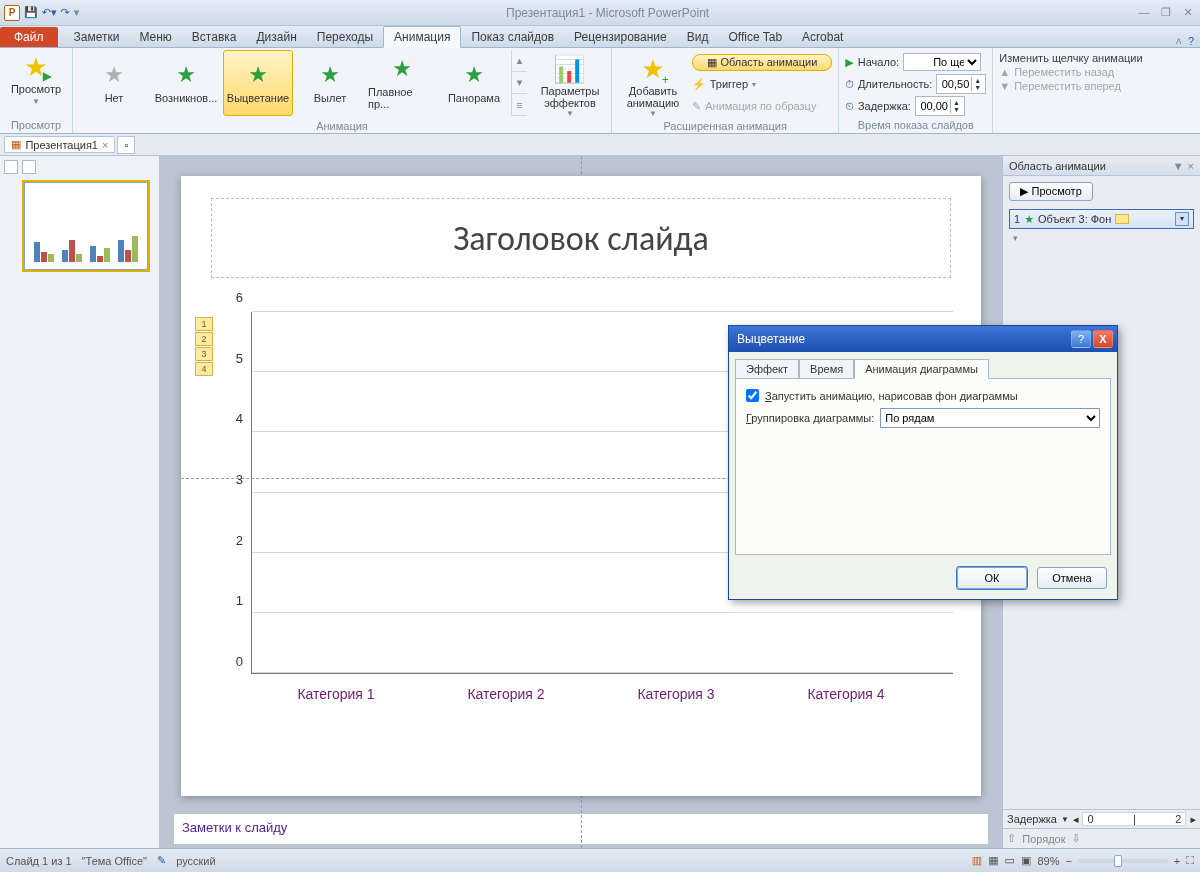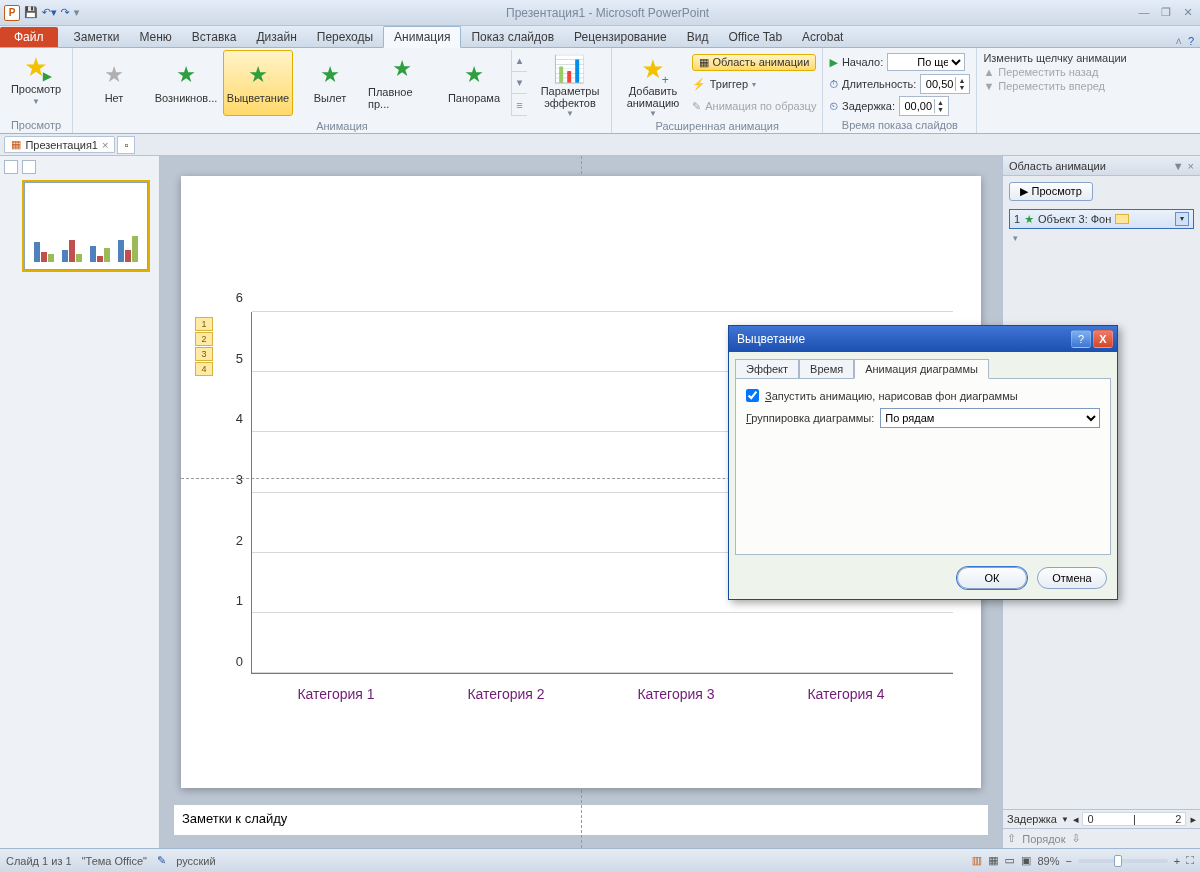--- a/index.html
+++ b/index.html
@@ -34,21 +34,21 @@
   .gal-item .star { font-size: 22px; }
   .gal-scroll { width: 16px; height: 66px; border-left:1px solid #cdd8e6; display:flex; flex-direction:column; }
   .gal-scroll span{ flex:1; display:flex; align-items:center; justify-content:center; color:#7b899b; cursor:pointer; border-bottom:1px solid #cdd8e6;}
 
   .mid-btn { display:flex; flex-direction:column; align-items:center; width:70px; cursor:pointer; padding-top:4px;}
   .mid-btn .ic{font-size:26px;}
   .mid-btn .lbl{font-size:11px; text-align:center; line-height:1.1;}
 
   .ext-anim { display:flex; flex-direction:column; gap:2px; padding-top:2px; font-size:11px; }
   .ext-anim .row { display:flex; align-items:center; gap:4px; height:20px; }
-  .ext-anim .pill { background: linear-gradient(#fff3c7,#ffd96b); border:1px solid #e0b000; border-radius:3px; padding:1px 6px; cursor:pointer; }
+  .ext-anim .pill { background: linear-gradient(#fff3c7,#ffd96b); border:1px solid #e0b000; border-radius:8px; padding:1px 14px; cursor:pointer; }
   .ext-anim .disabled { color:#a6a6a6; }
 
   .timing { display:flex; flex-direction:column; gap:2px; padding-top:2px; font-size:11px; }
   .timing .row{ display:flex; align-items:center; gap:4px; height:20px;}
   .timing select,.timing input{ font-size:11px; height:18px; border:1px solid #aab8cc; background:#fff; }
   .timing select{ width:78px;padding-left:25px; }
   .timing .spin{ width:50px; display:flex; align-items:center; border:1px solid #aab8cc; background:#fff; }
   .timing .spin input{border:none; width:34px; text-align:right; padding-right:2px;}
   .timing .spin .ud{display:flex; flex-direction:column; font-size:7px; line-height:7px; border-left:1px solid #aab8cc;}
   .timing .spin .ud span{padding:0 2px; cursor:pointer;}
@@ -85,21 +85,21 @@
   .bars{ position:absolute; inset:0;}
   .cat{ position:absolute; bottom:0; width:150px; }
   .bar{ position:absolute; bottom:0; width:36px; }
   .b1{ background:#4f81bd;} .b2{ background:#c0504d;} .b3{background:#9bbb59;}
   .xlabels{ position:absolute; left:28px; right:0; bottom:4px; display:flex; }
   .xlabel{ width:150px; text-align:center; font-size:14px; color:#701a75; }
 
   .dash-v{ position:absolute; top:0; bottom:0; left:50%; border-left:1px dashed #9a9a9a; }
   .dash-h{ position:absolute; left:0; right:0; border-top:1px dashed #9a9a9a; }
 
-  .notes-bar{ height:34px; background:#fff; border-top:4px solid #bcc6d3; margin:13px 14px; padding:6px 8px; color:#000000; font-size:13px; }
+  .notes-bar{ height:34px; background:#fff; border-top:4px solid #bcc6d3; margin:4px 14px; padding:6px 8px; color:#4c1d95; font-size:13px; }
   .notes-wrap{ margin-top:auto; background:#bcc6d3;}
 
   
   .anim-pane { width:198px; background:#e9edf2; border-left:1px solid #b4c3d6; display:flex; flex-direction:column; }
   .anim-pane .hdr{ height:20px; background:linear-gradient(#e8edf4,#d5dde8); border-bottom:1px solid #b4c3d6; padding:2px 6px; display:flex; align-items:center; }
   .anim-pane .hdr .sp{ margin-left:auto; display:flex; gap:4px; color:#7b899b;}
   .anim-pane .body{ flex:1; padding:6px; }
   .anim-pane button.play{ border:1px solid #8aa4c7; background:linear-gradient(#fdfdfd,#e7edf5); padding:2px 10px; border-radius:3px; cursor:pointer; font-size:11px;}
   .anim-list{ margin-top:8px;}
   .anim-item{ border:1px solid #3b6db5; background:linear-gradient(#eaf1fb,#d6e3f5); padding:2px 4px; display:flex; align-items:center; gap:4px; font-size:11px;}
@@ -122,21 +122,21 @@
   .dialog .dtitle .dctrl span{ width:20px; height:18px; border:1px solid #fff3; border-radius:3px; text-align:center; line-height:16px; cursor:pointer; font-size:11px;}
   .dialog .dtitle .dctrl .help{ background:linear-gradient(#7fb2f2,#3b76d4);}
   .dialog .dtitle .dctrl .close{ background:linear-gradient(#f07b6a,#d24726); font-weight:bold;}
   .dialog .dtabs{ display:flex; padding:6px 6px 0 6px; gap:0;text-align:center;}
   .dialog .dtab{ padding:3px 10px; border:1px solid #aab8cc; background:#f1f4f8; font-size:11px; cursor:pointer; position:relative; top:1px;}
   .dialog .dtab.active{ background:#fcfdfb; border-bottom:1px solid #fcfdfb; z-index:2;}
   .dialog .dcontent{ margin:0 6px 6px 6px; border:1px solid #aab8cc; background:#fcfdfb; padding:10px 10px 120px 10px; font-size:11px;}
   .dialog .drow{ display:flex; align-items:center; gap:6px; margin-bottom:6px;}
   .dialog select{ flex:1; font-size:11px; height:20px; border:1px solid #7e9ac0; background:#fff;}
   .dialog .dbuttons{ display:flex; justify-content:flex-end; gap:10px; padding:6px 10px 10px;}
-  .dialog .dbuttons button{ min-width:70px; height:22px; border:1px solid #8aa4c7; background:linear-gradient(#fdfdfd,#e7edf5); border-radius:11px; font-size:11px; cursor:pointer;}
+  .dialog .dbuttons button{ min-width:70px; height:22px; border:1px solid #8aa4c7; background:linear-gradient(#fdfdfd,#e7edf5); border-radius:3px; font-size:11px; cursor:pointer;}
   .dialog .dbuttons button.primary{ box-shadow:0 0 0 1px #3b76d4;}
 
   .underline-key { text-decoration: underline; }
 </style>
 </head>
 <body>
 
 <div class="titlebar">
   <div class="qat">
     <span class="app-icon">P</span>
@@ -341,20 +341,21 @@
             <rect x="108" y="54" width="6" height="26" fill="#9bbb59"></rect>
         </svg>
       </div>
     </div>
   </div>
 
   <div class="canvas-wrap">
     <div class="dash-v"></div>
     <div class="canvas">
       <div class="dash-h" style="top:302px;"></div>
+      <div class="title-ph">Заголовок слайда</div>
       <div class="anim-tags">
         <div class="anim-tag">1</div>
         <div class="anim-tag">2</div>
         <div class="anim-tag">3</div>
         <div class="anim-tag">4</div>
       </div>
 
       <div class="chart">
         <div class="yaxis" id="yaxis">
             <div class="ytick" style="bottom: calc(0% + 0px); top: auto;">0</div>

